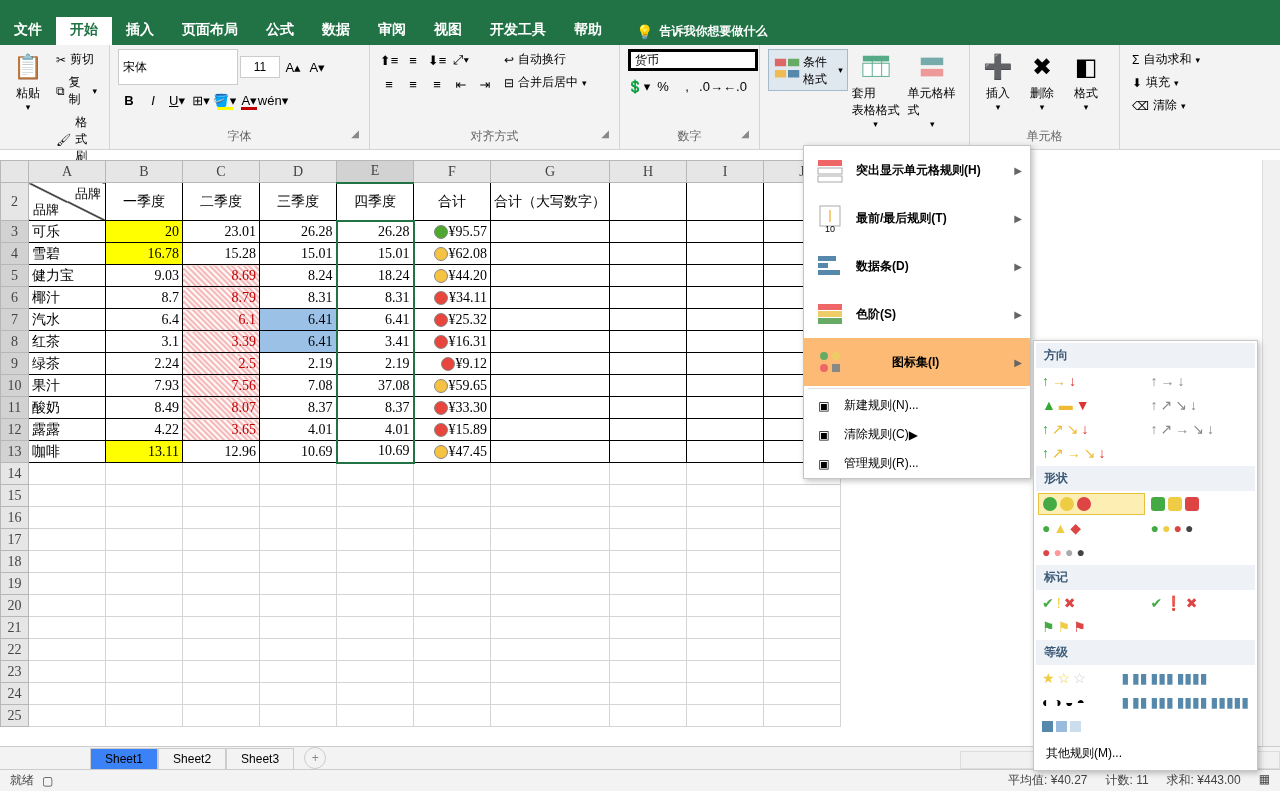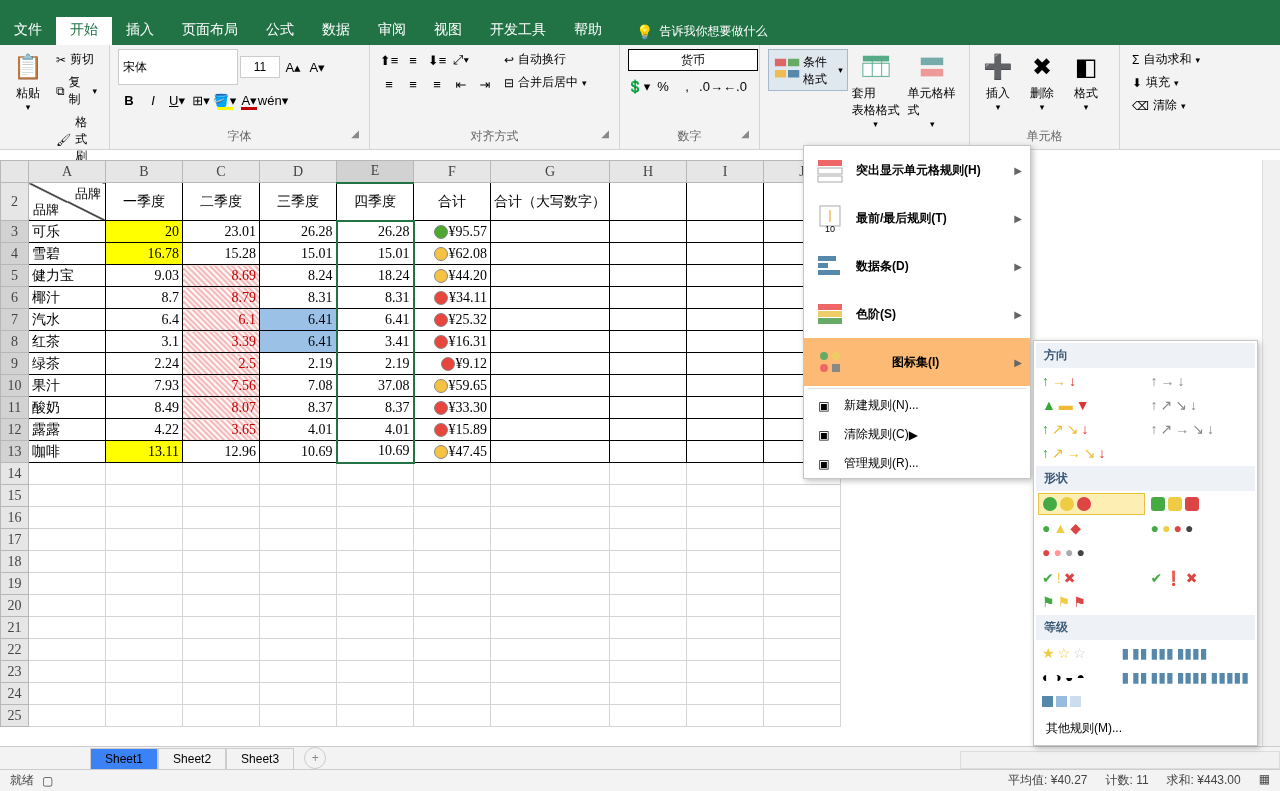--- a/index.html
+++ b/index.html
@@ -1,19 +1,19 @@
 <!DOCTYPE html>
 <html><head>
 <meta charset="utf-8">
 <style>
 * { box-sizing: border-box; margin: 0; padding: 0; }
 body { font-family: "Microsoft YaHei", "SimSun", sans-serif; font-size: 12px; background: #fff; overflow: hidden; width: 1280px; height: 791px; position: relative; }
 
 
-.titlebar { height: 45px; background: linear-gradient(#217346, #217346); display: flex; align-items: flex-end; }
+.titlebar { height: 45px; background: linear-gradient(#217346, #217346); display: flex; align-items: flex-end; font-weight: bold; }
 .menutabs { display: flex; height: 28px; }
 .menutab { padding: 4px 14px; color: #fff; font-size: 14px; cursor: pointer; }
 .menutab.active { background: #fff; color: #217346; }
 .tellme { display: flex; align-items: center; margin-left: 20px; color: #fff; padding-bottom: 5px; }
 .tellme .bulb { font-size: 14px; margin-right: 6px; }
 
 .ribbon { height: 105px; background: #f3f3f3; border-bottom: 1px solid #d4d4d4; display: flex; }
 .rgroup { border-right: 1px solid #d4d4d4; padding: 4px 8px 2px; display: flex; flex-direction: column; }
 .rgroup-body { flex: 1; display: flex; align-items: flex-start; gap: 4px; }
 .rgroup-label { text-align: center; font-size: 12px; color: #666; padding: 2px 0; position: relative; }
@@ -22,21 +22,21 @@
 .bigbtn { display: flex; flex-direction: column; align-items: center; padding: 2px 4px; cursor: pointer; min-width: 40px; }
 .bigbtn .ico { width: 32px; height: 32px; display: flex; align-items: center; justify-content: center; font-size: 24px; }
 .bigbtn .lbl { font-size: 12px; margin-top: 2px; }
 .smallbtn { display: flex; align-items: center; padding: 2px 4px; cursor: pointer; font-size: 12px; gap: 4px; }
 .col3 { display: flex; flex-direction: column; gap: 2px; }
 .row-flex { display: flex; gap: 2px; align-items: center; }
 
 .fontname { width: 120px; height: 36px; border: 1px solid #ccc; background: #fff; padding: 12px 4px; font-size: 12px; }
 .fontsize { width: 40px; height: 22px; border: 1px solid #ccc; background: #fff; padding: 0 4px; font-size: 12px; text-align: center;}
 .toolbtn { width: 22px; height: 22px; display: inline-flex; align-items: center; justify-content: center; border: 1px solid transparent; cursor: pointer; font-size: 13px; }
-.numfmt { width: 130px; height: 22px; border: 1px solid #000000; background: #fff; padding: 0 4px; font-size: 12px; text-align: center; }
+.numfmt { width: 130px; height: 22px; border: 3px solid #000000; background: #fff; padding: 0 4px; font-size: 12px; }
 
 .cf-split { display: flex; flex-direction: row; align-items: center; padding: 2px 4px; cursor: pointer; background: #e0e8ef; border: 1px solid #a5b8cc; }
 
 
 .cf-menu { position: absolute; top: 145px; left: 803px; width: 228px; background: #fff; border: 1px solid #c6c6c6; box-shadow: 2px 2px 6px rgba(0,0,0,0.25); z-index: 30; }
 .cf-item { display: flex; align-items: center; padding: 8px 10px; cursor: pointer; position: relative; }
 .cf-item.highlight { background: #fdba74; gap: 36px; }
 .cf-item .cf-ico { width: 32px; height: 32px; margin-right: 10px; display: flex; align-items: center; justify-content: center; }
 .cf-item .arrow { position: absolute; right: 8px; font-size: 10px; color: #666; }
 .cf-sep { height: 1px; background: #e0e0e0; margin: 2px 4px; }
@@ -441,20 +441,21 @@
         <span style="color:#444">●</span>
       </div>
       <div class="is-cell">
         <span style="color:#d44">●</span>
         <span style="color:#f99">●</span>
         <span style="color:#aaa">●</span>
         <span style="color:#444">●</span>
       </div>
       <div class="is-cell"></div>
     </div>
+    <div class="is-header">标记</div>
     <div class="is-grid">
       <div class="is-cell">
         <span style="color:#4a4">✔</span>
         <span style="color:#ec4">!</span>
         <span style="color:#d44">✖</span>
       </div>
       <div class="is-cell">
         <span style="color:#4a4">✔</span>
         <span style="color:#ec4">❗</span>
         <span style="color:#d44">✖</span>

